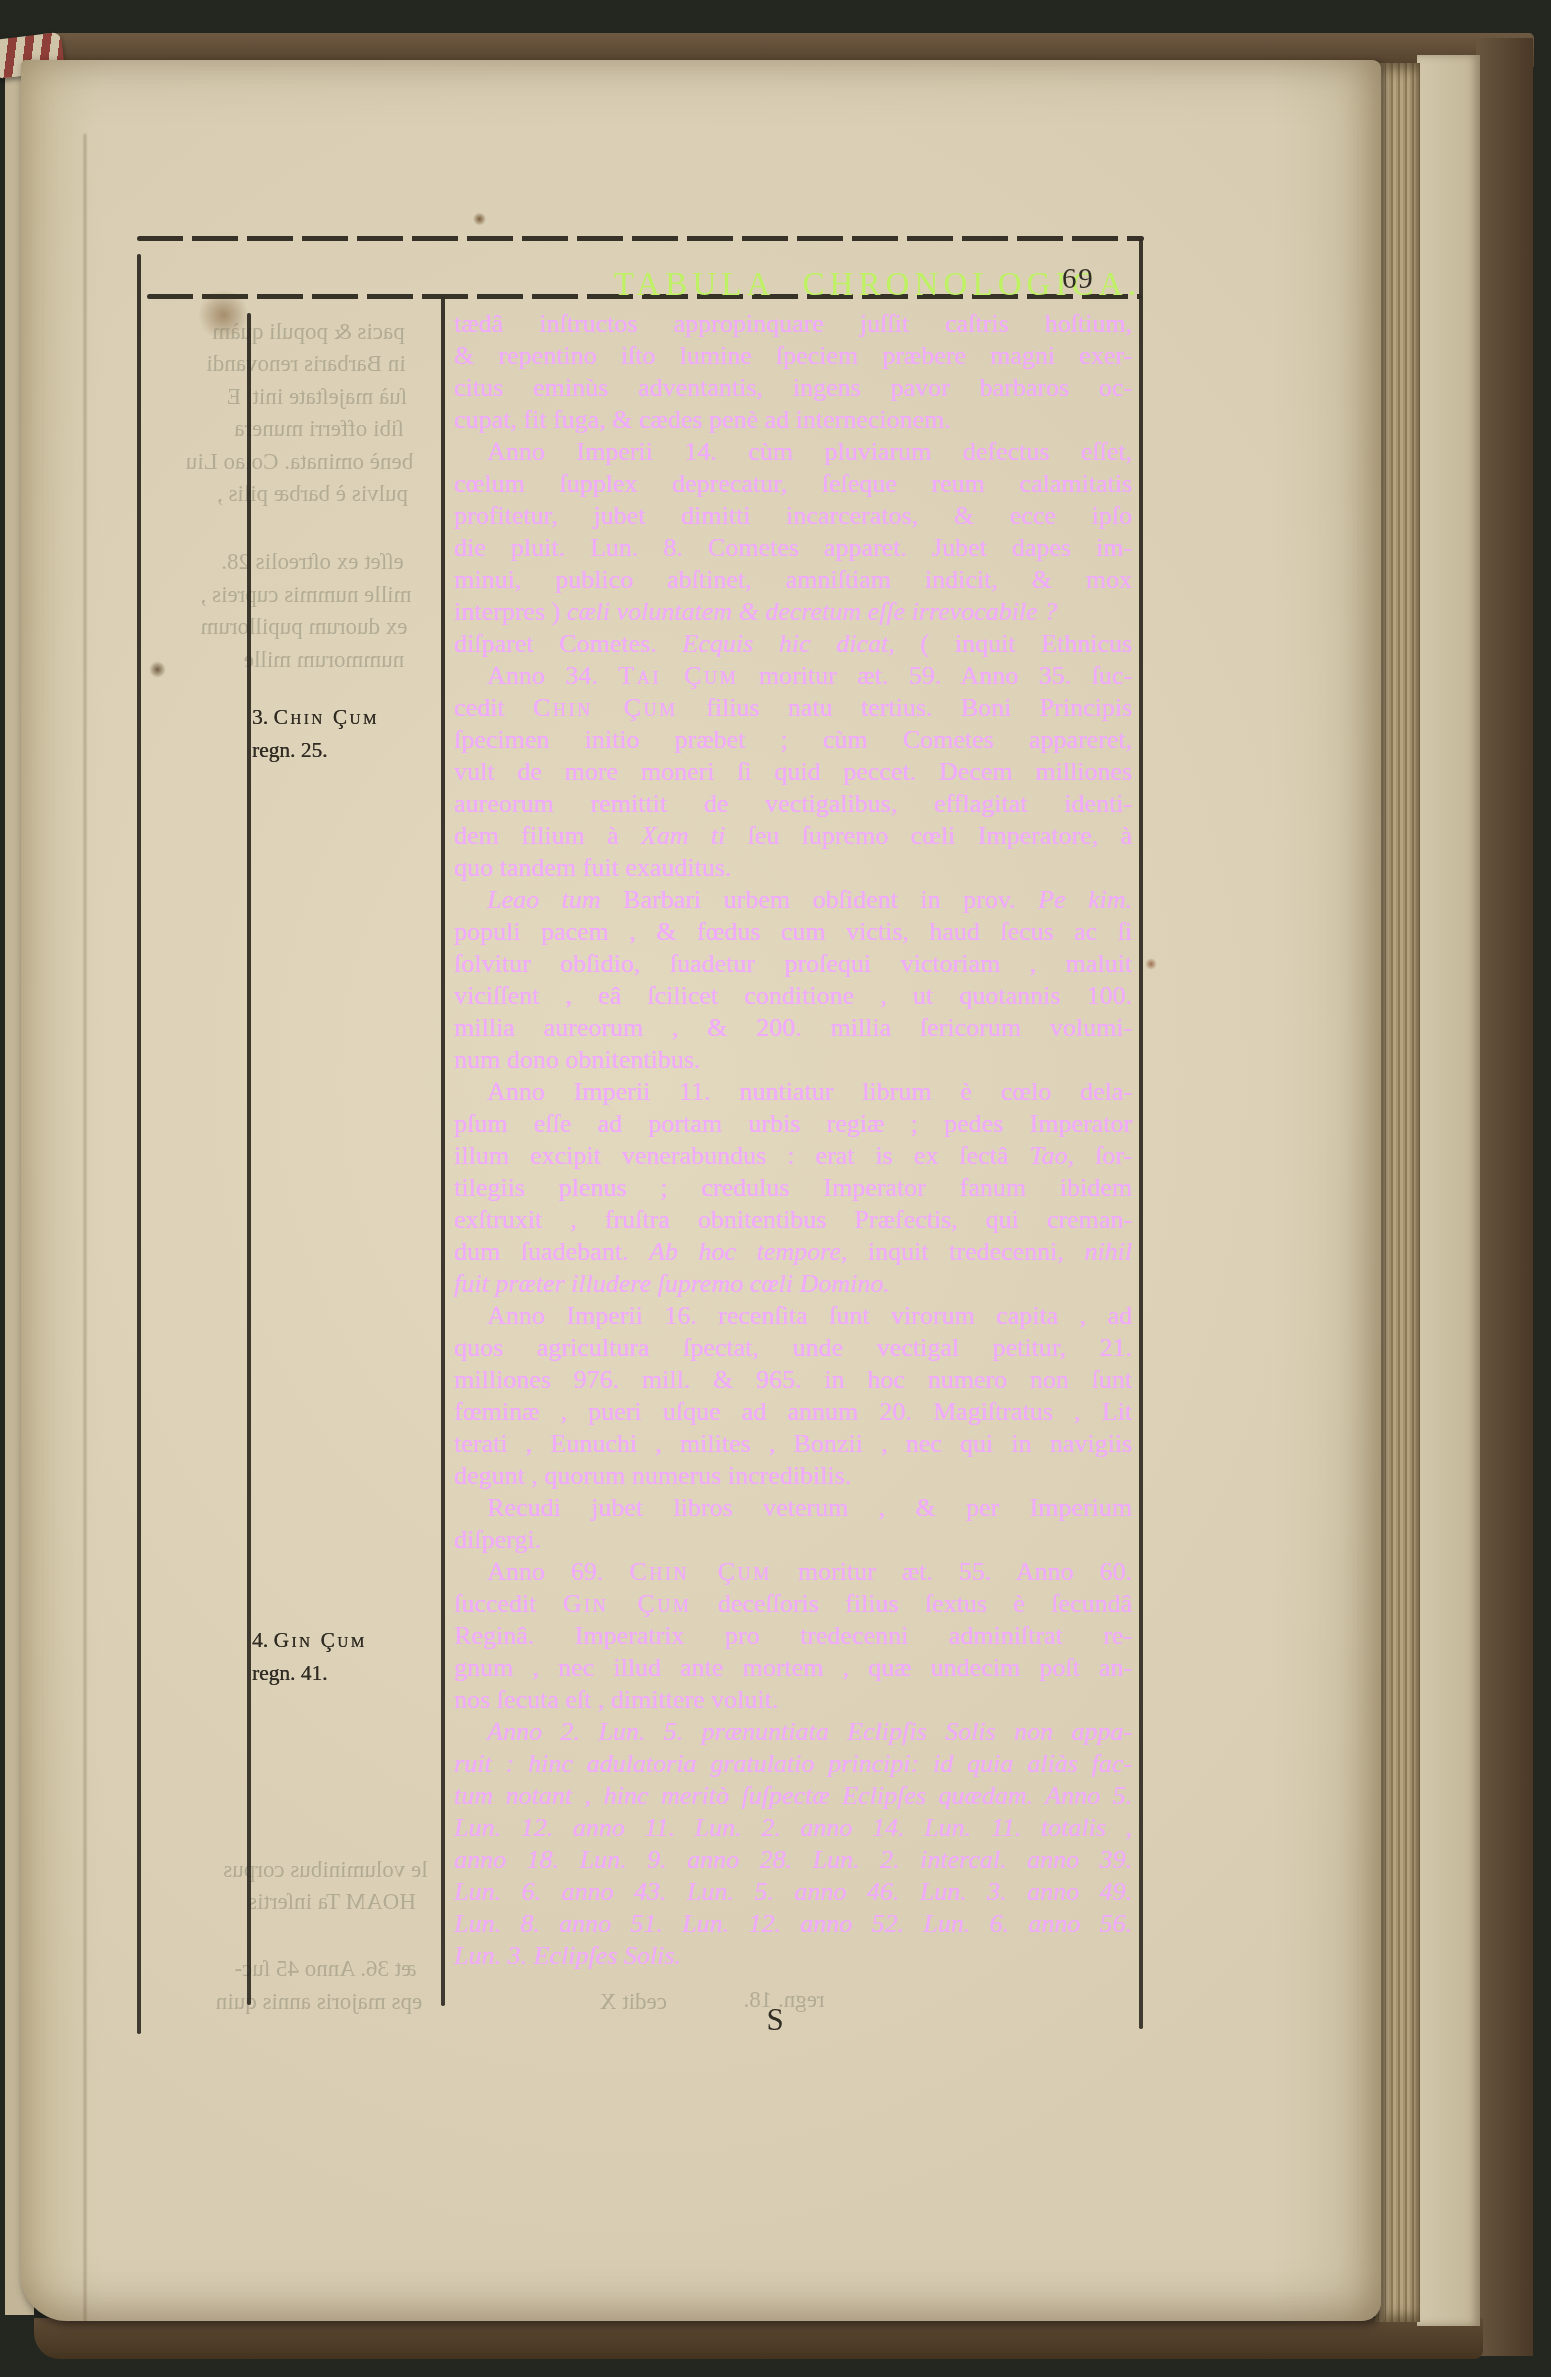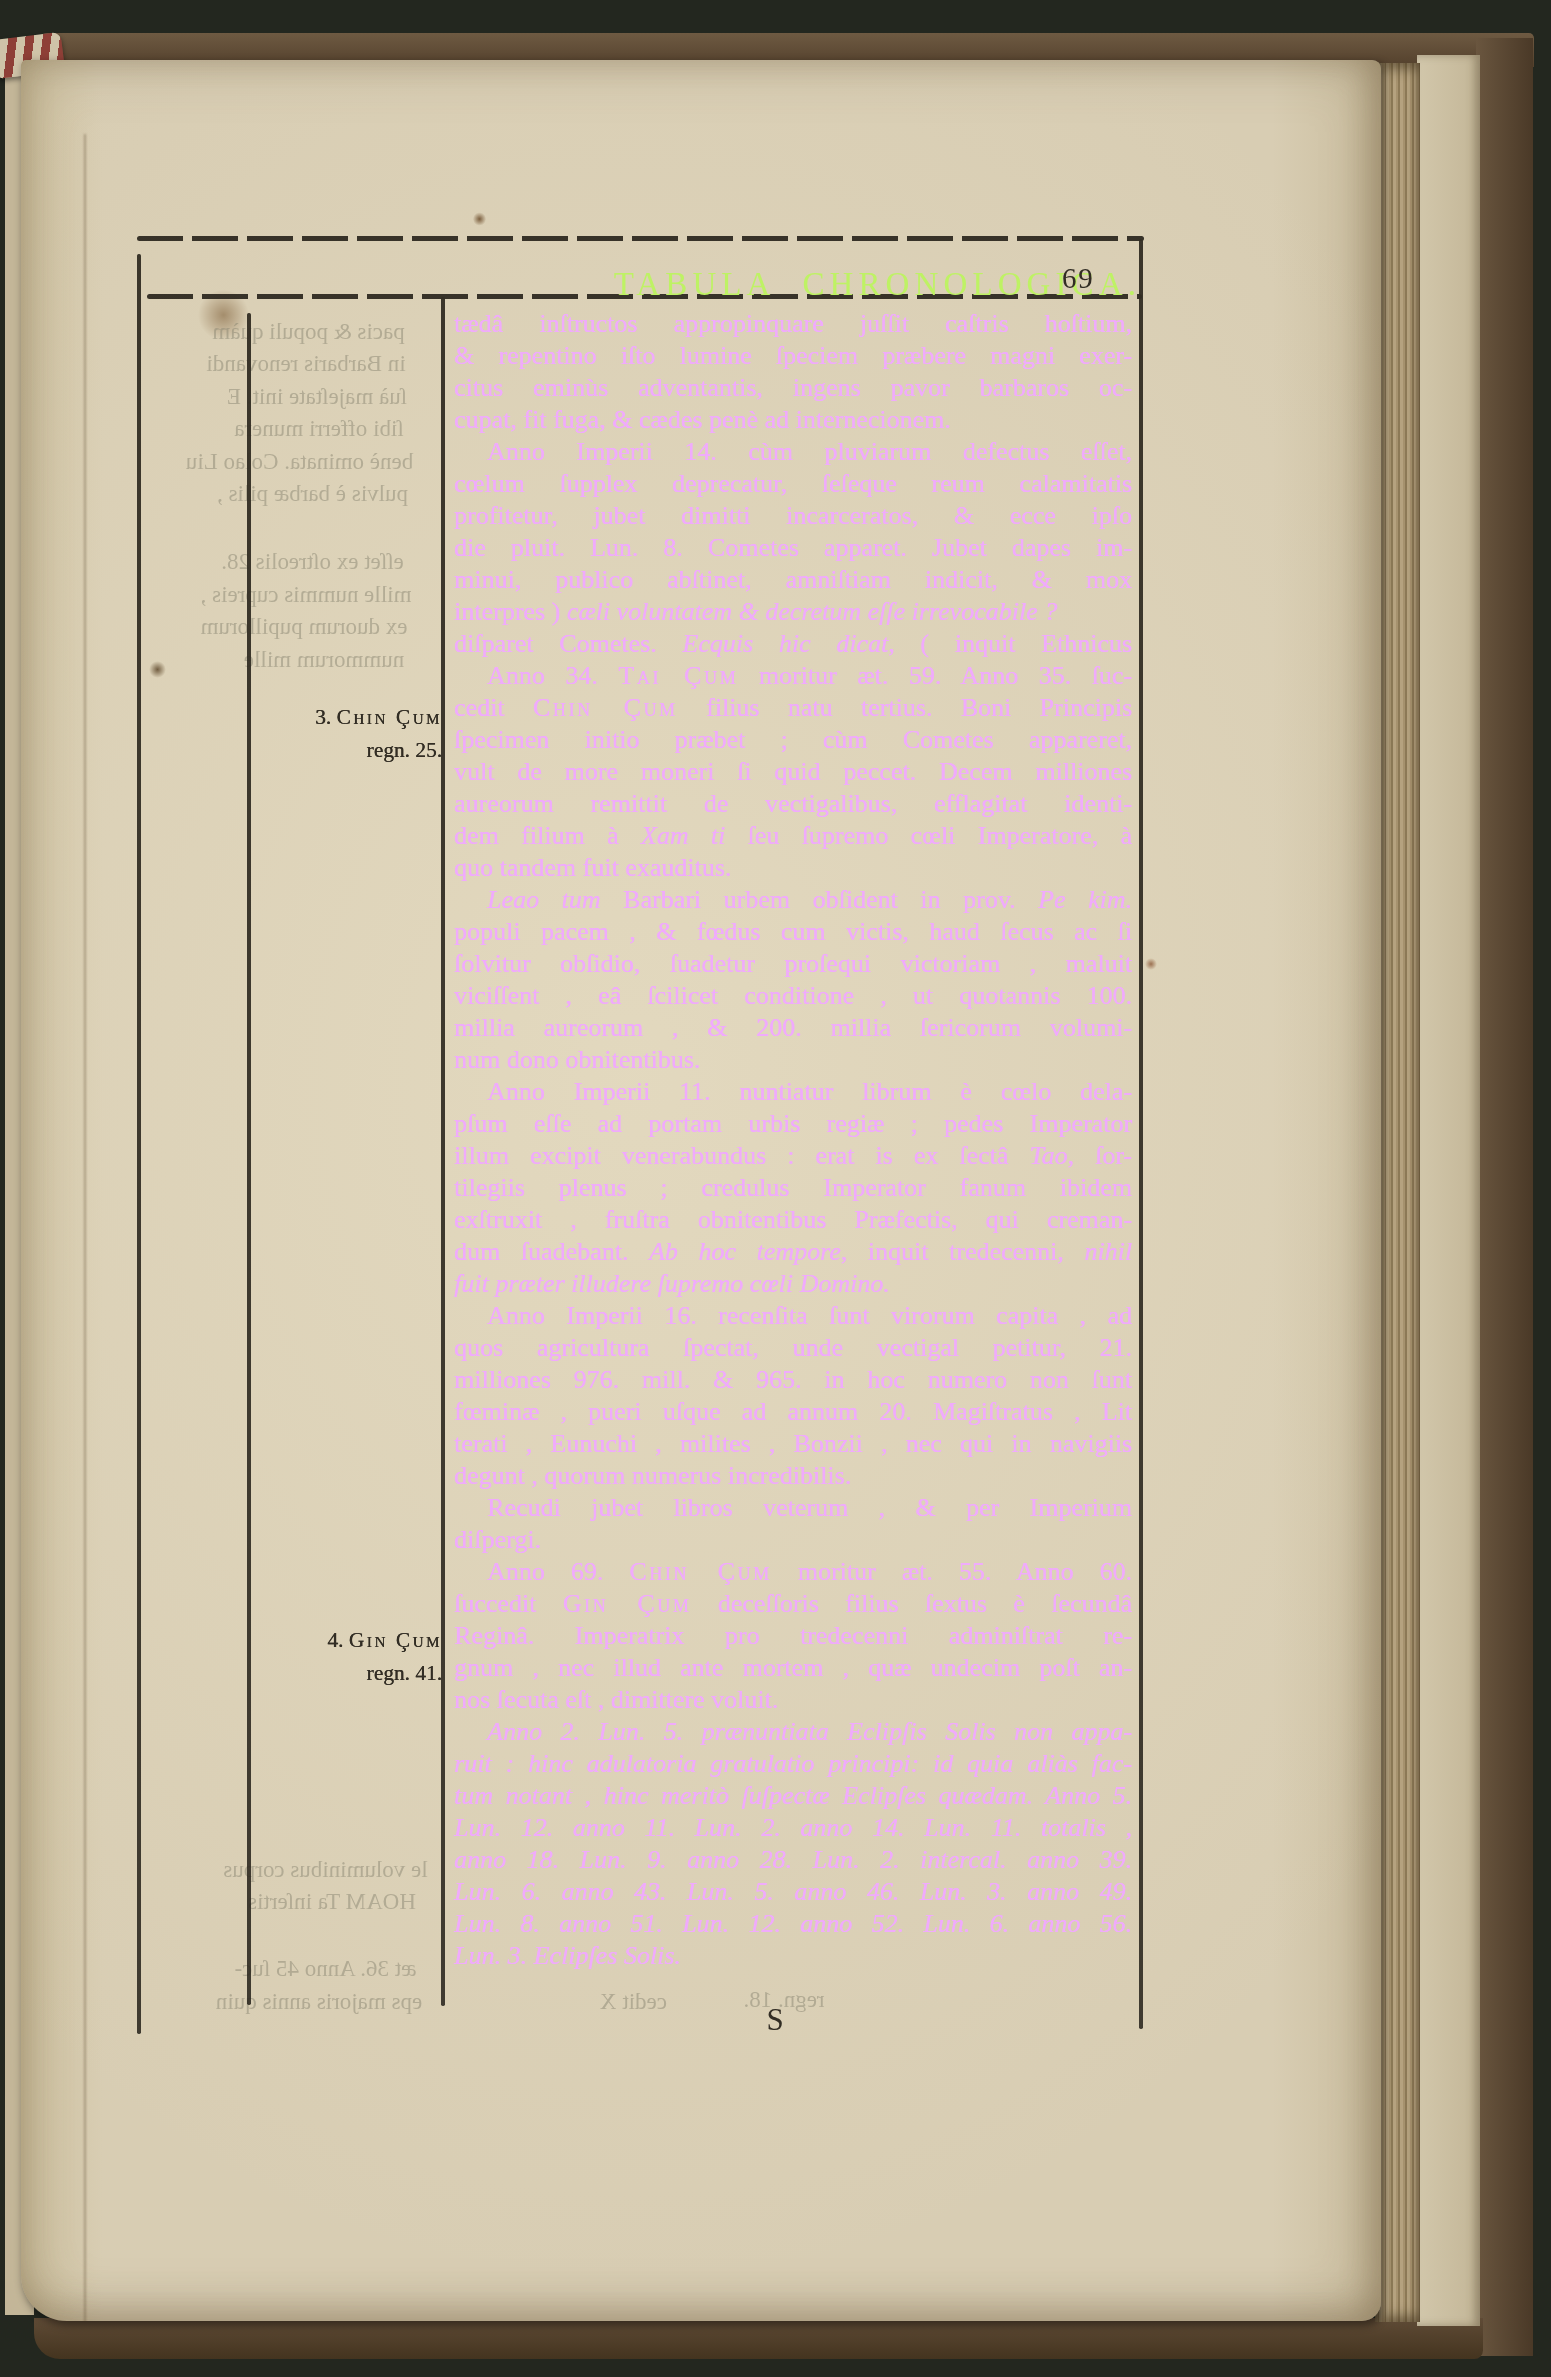--- a/index.html
+++ b/index.html
@@ -35,21 +35,21 @@
   .stain{position:absolute;border-radius:50%;}
   
   .print{position:absolute;left:0;top:0;width:1552px;height:2377px;color:#322d24;}
   .hrule{position:absolute;left:137px;width:1007px;height:5.1px;border-radius:2.6px;
     background:repeating-linear-gradient(90deg,rgba(47,42,33,.95) 0 46px,rgba(47,42,33,0) 46px 55px);}
   .vrule{position:absolute;width:4.3px;border-radius:1.7px;
     background:linear-gradient(rgba(50,45,35,.95),rgba(42,38,30,.88));}
   .header-title{position:absolute;left:139px;top:266px;width:1002px;text-align:right;
     font-size:33px;letter-spacing:5.1px;word-spacing:15.4px;color:#bef264;}
   .page-number{position:absolute;left:1062px;top:254px;font-size:29px;letter-spacing:1.7px;margin-top:8px;}
-  .margin-note{position:absolute;left:252px;width:190px;text-align:right;
+  .margin-note{position:absolute;left:252px;width:190px;text-align:left;
     font-size:21.4px;line-height:33px;color:#322d24;text-shadow:0.3px 0 0 currentColor;}
   .text-column{position:absolute;left:454px;top:308px;width:678px;
     font-size:26px;line-height:32px;color:#f0abfc;text-shadow:0.3px 0 0 currentColor;}
   .line{text-align:justify;text-align-last:justify;}
   .line.last{text-align-last:left;}
   .line.indent{text-indent:33px;}
   .it{font-style:italic;}
   .sc{font-variant:small-caps;letter-spacing:2.6px;}
   .signature{position:absolute;left:745px;top:2002px;width:60px;text-align:center;font-size:31px;}
   .ghost-layer{position:absolute;left:0;top:0;width:1552px;height:2377px;}

